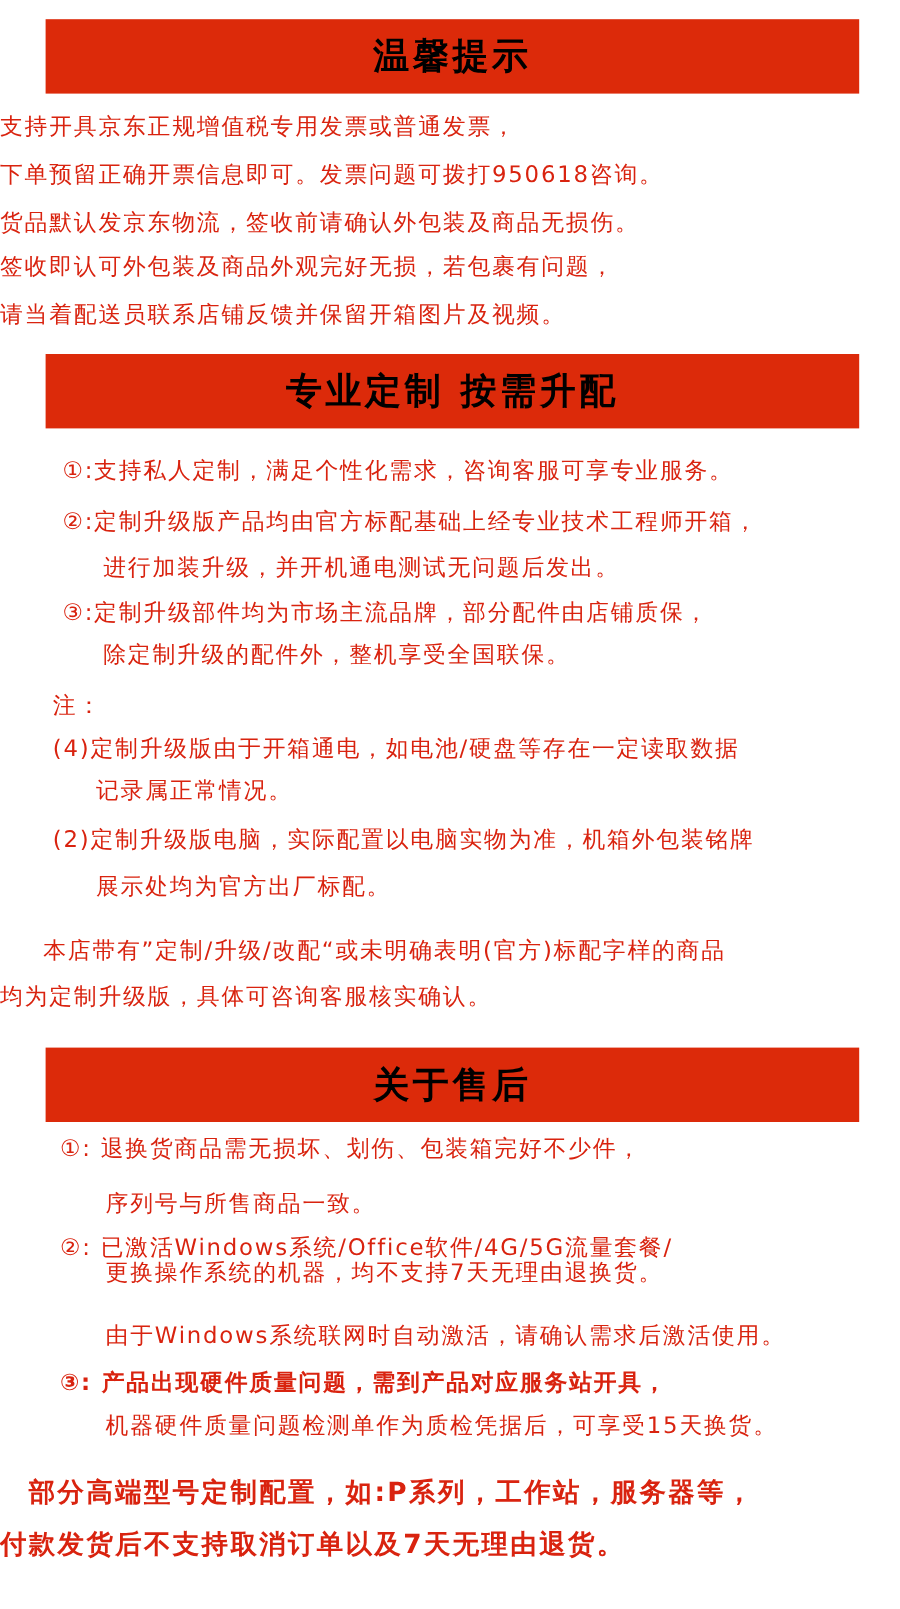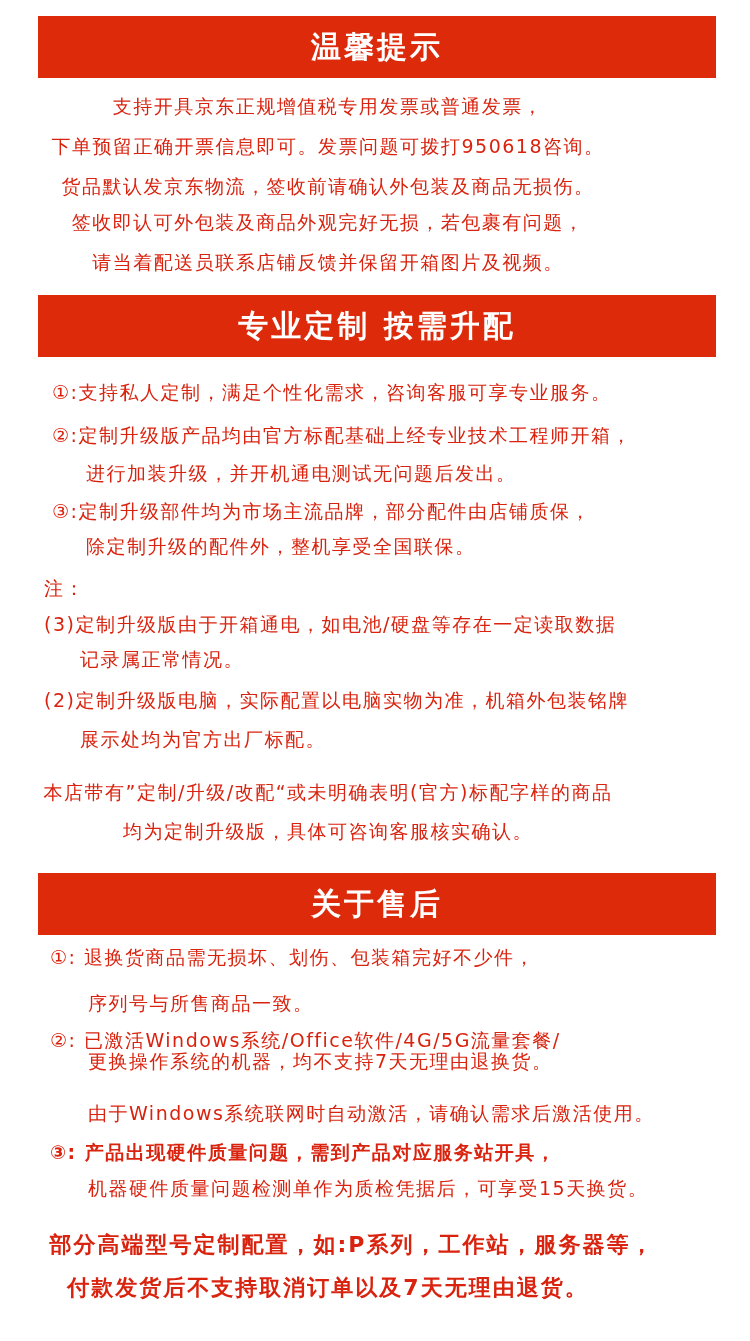--- a/index.html
+++ b/index.html
@@ -1,22 +1,22 @@
 <!DOCTYPE html>
 <html><head>
 <meta charset="utf-8">
 <style>
   html, body { margin:0; padding:0; background:#ffffff; }
   body { width:750px; height:1341px; position:relative; overflow:hidden;
          font-family: "DejaVu Sans", "Liberation Sans", sans-serif; color:#d9230f; }
   .banner { position:absolute; left:38px; width:678px; height:62px; background:#dc2a0a;
-            color:#ffffff; display:flex; align-items:center; justify-content:center;
+            color:#000000; display:flex; align-items:center; justify-content:center;
             font-size:30px; font-weight:bold; letter-spacing:3px; }
   .line { position:absolute; white-space:nowrap; font-size:19px; letter-spacing:1.5px; line-height:24px; }
-  .center { left:16px; width:624px; text-align:center; }
+  .center { left:0; width:624px; }
   .big { font-size:22px; letter-spacing:2px; font-weight:bold; }
 </style>
 </head>
 <body>
 
 <div class="banner" style="top:16px;">
   <span>温馨提示</span>
 </div>
 <div class="line center" style="top:94px;">支持开具京东正规增值税专用发票或普通发票，</div>
 <div class="line center" style="top:134px;">下单预留正确开票信息即可。发票问题可拨打950618咨询。</div>
@@ -27,26 +27,26 @@
 <div class="banner" style="top:295px;">
   <span>专业定制 按需升配</span>
 </div>
 <div class="line" style="top:380px;left:52px;">①:支持私人定制，满足个性化需求，咨询客服可享专业服务。</div>
 <div class="line" style="top:423px;left:52px;">②:定制升级版产品均由官方标配基础上经专业技术工程师开箱，</div>
 <div class="line" style="top:461px;left:86px;">进行加装升级，并开机通电测试无问题后发出。</div>
 <div class="line" style="top:499px;left:52px;">③:定制升级部件均为市场主流品牌，部分配件由店铺质保，</div>
 <div class="line" style="top:534px;left:86px;">除定制升级的配件外，整机享受全国联保。</div>
 
 <div class="line" style="top:576px;left:44px;">注：</div>
-<div class="line" style="top:612px;left:44px;">(3)定制升级版由于开箱通电，如电池/硬盘等存在一定读取数据</div>
+<div class="line" style="top:612px;left:44px;">(4)定制升级版由于开箱通电，如电池/硬盘等存在一定读取数据</div>
 <div class="line" style="top:647px;left:80px;">记录属正常情况。</div>
 <div class="line" style="top:688px;left:44px;">(2)定制升级版电脑，实际配置以电脑实物为准，机箱外包装铭牌</div>
 <div class="line" style="top:727px;left:80px;">展示处均为官方出厂标配。</div>
 
-<div class="line center" style="top:780px;">本店带有”定制/升级/改配“或未明确表明(官方)标配字样的商品</div>
+<div class="line center" style="top:780px;padding-left:36px;">本店带有”定制/升级/改配“或未明确表明(官方)标配字样的商品</div>
 <div class="line center" style="top:819px;">均为定制升级版，具体可咨询客服核实确认。</div>
 
 <div class="banner" style="top:873px;">
   <span>关于售后</span>
 </div>
 <div class="line" style="top:923px;left:50px;margin-top:22px;">①: 退换货商品需无损坏、划伤、包装箱完好不少件，</div>
 <div class="line" style="top:991px;left:88px;">序列号与所售商品一致。</div>
 <div class="line" style="top:1028px;left:50px;">②: 已激活Windows系统/Office软件/4G/5G流量套餐/</div>
 <div class="line" style="top:1049px;left:88px;">更换操作系统的机器，均不支持7天无理由退换货。</div>
 <div class="line" style="top:1101px;left:88px;">由于Windows系统联网时自动激活，请确认需求后激活使用。</div>

